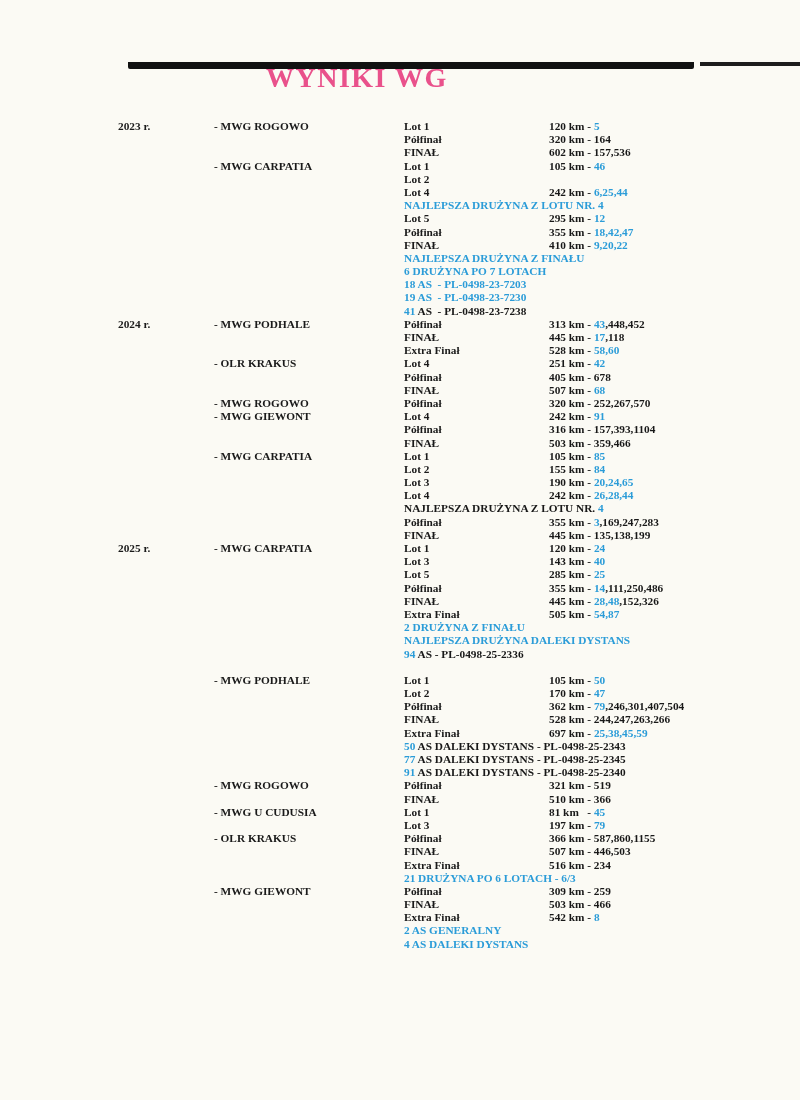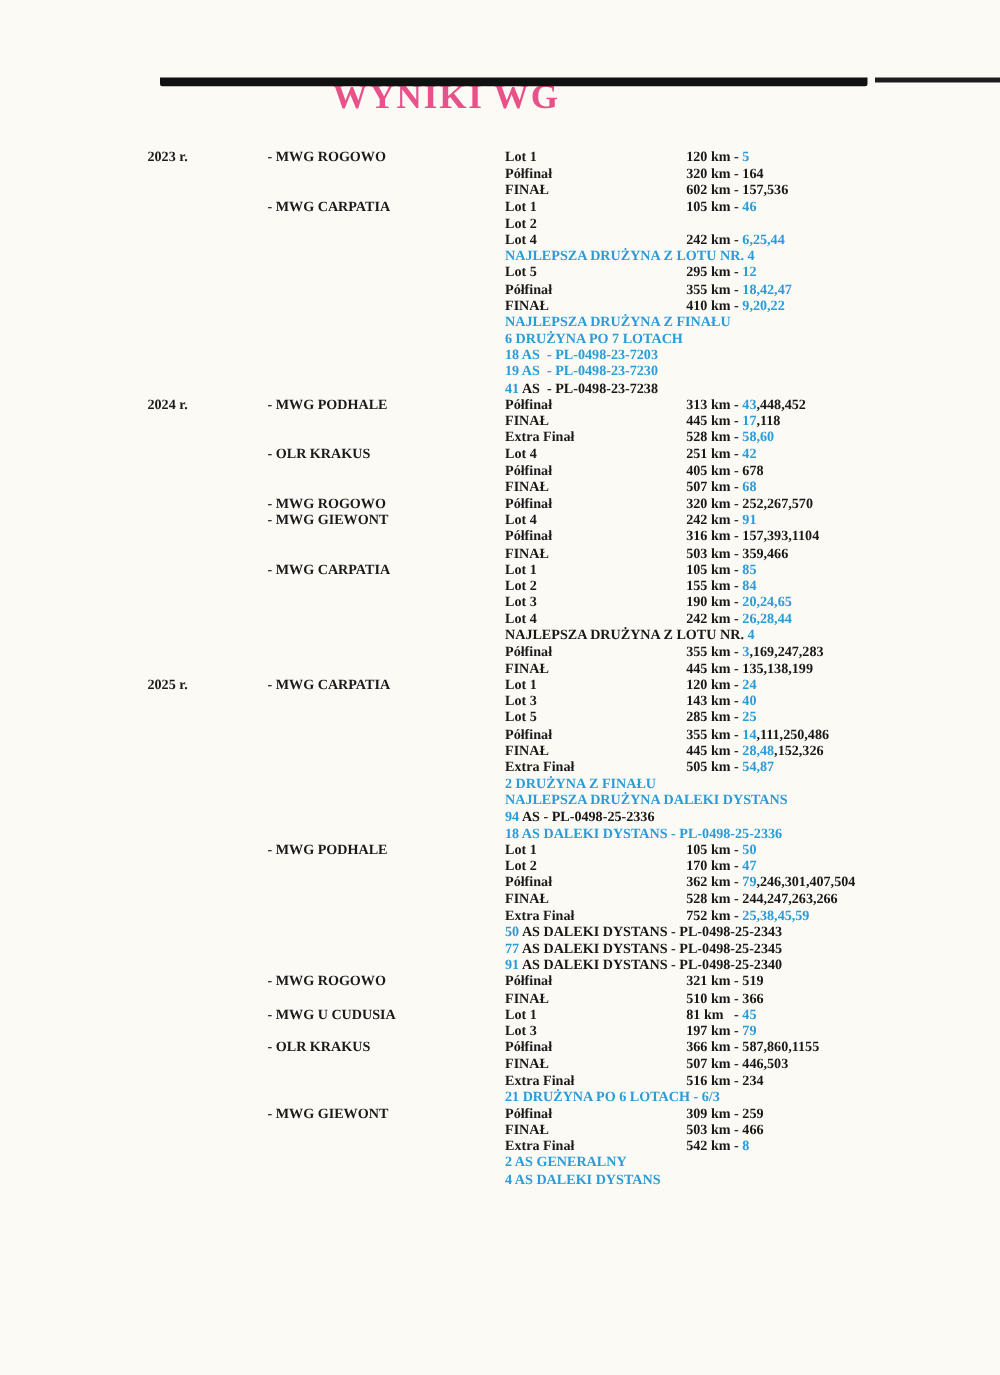--- a/index.html
+++ b/index.html
@@ -274,21 +274,20 @@
         <span class="cell note"><span style="color: rgb(43, 156, 216);">NAJLEPSZA DRUŻYNA DALEKI DYSTANS</span></span>
       </div>
       <div class="row">
         <span class="cell year"></span>
         <span class="cell club"></span>
         <span class="cell note"><span style="color: rgb(43, 156, 216);">94 </span><span style="color: rgb(24, 24, 24);">AS - PL-0498-25-2336</span></span>
       </div>
       <div class="row">
         <span class="cell year"></span>
         <span class="cell club"></span>
-        <span class="cell note"><span style="color: rgb(43, 156, 216);">18 AS DALEKI DYSTANS - PL-0498-25-2336</span></span>
       </div>
       <div class="row">
         <span class="cell year"></span>
         <span class="cell club">- MWG PODHALE</span>
         <span class="cell lot">Lot 1</span>
         <span class="cell result"><span style="color: rgb(24, 24, 24);">105 km - </span><span style="color: rgb(43, 156, 216);">50</span></span>
       </div>
       <div class="row">
         <span class="cell year"></span>
         <span class="cell club"></span>
@@ -304,21 +303,21 @@
       <div class="row">
         <span class="cell year"></span>
         <span class="cell club"></span>
         <span class="cell lot">FINAŁ</span>
         <span class="cell result"><span style="color: rgb(24, 24, 24);">528 km - 244,247,263,266</span></span>
       </div>
       <div class="row">
         <span class="cell year"></span>
         <span class="cell club"></span>
         <span class="cell lot">Extra Finał</span>
-        <span class="cell result"><span style="color: rgb(24, 24, 24);">752 km - </span><span style="color: rgb(43, 156, 216);">25,38,45,59</span></span>
+        <span class="cell result"><span style="color: rgb(24, 24, 24);">697 km - </span><span style="color: rgb(43, 156, 216);">25,38,45,59</span></span>
       </div>
       <div class="row">
         <span class="cell year"></span>
         <span class="cell club"></span>
         <span class="cell note"><span style="color: rgb(43, 156, 216);">50 </span><span style="color: rgb(24, 24, 24);">AS DALEKI DYSTANS - PL-0498-25-2343</span></span>
       </div>
       <div class="row">
         <span class="cell year"></span>
         <span class="cell club"></span>
         <span class="cell note"><span style="color: rgb(43, 156, 216);">77 </span><span style="color: rgb(24, 24, 24);">AS DALEKI DYSTANS - PL-0498-25-2345</span></span>

